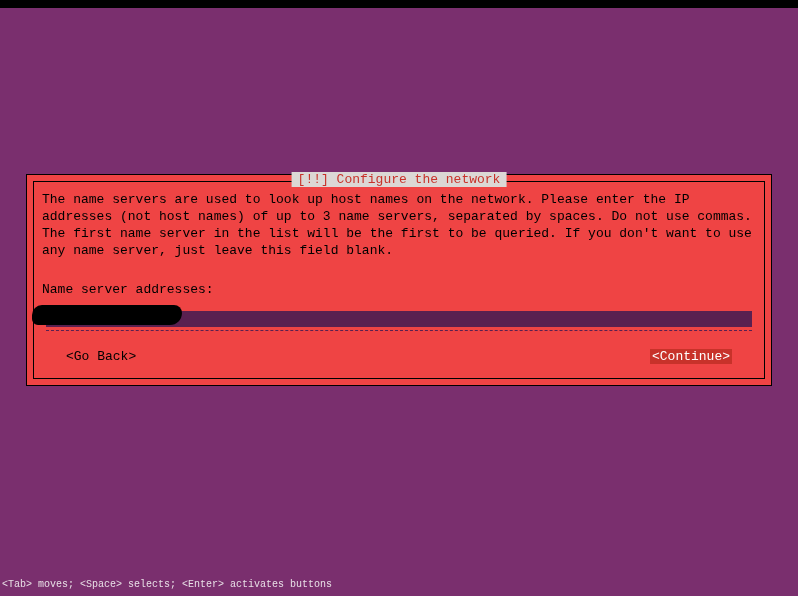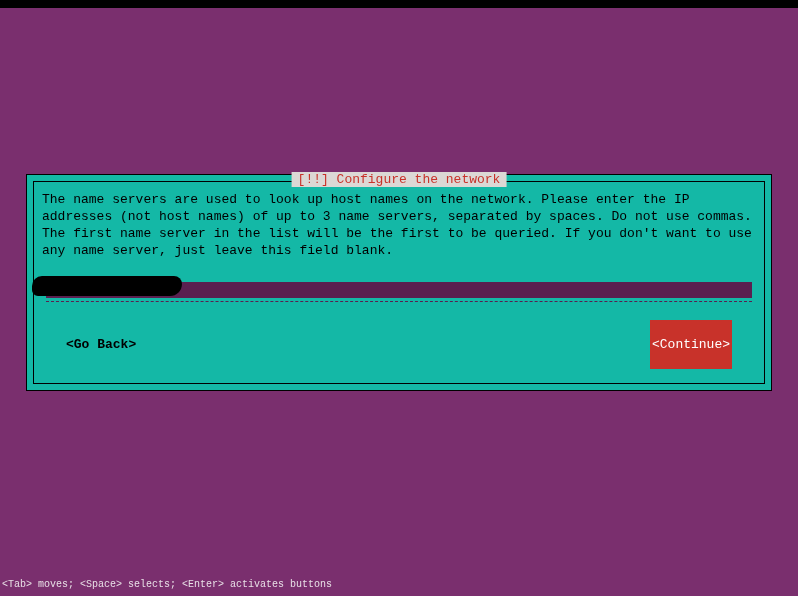--- a/index.html
+++ b/index.html
@@ -19,21 +19,21 @@
     .top-bar {
       width: 100%;
       height: 8px;
       background: #000;
     }
     .dialog {
       position: absolute;
       left: 26px;
       top: 174px;
       width: 746px;
-      background: #14b8a6;
+      background: #ef4444;
       border: 1px solid #000;
     }
     .dialog-inner {
       border: 1px solid #000;
       margin: 6px;
       padding: 10px 8px 10px 8px;
       position: relative;
     }
     .dialog-title {
       position: absolute;
@@ -100,45 +100,45 @@
     .btn {
       font-family: inherit;
       font-size: inherit;
       border: none;
       background: transparent;
       cursor: pointer;
       padding: 0;
     }
     .btn-back {
       color: #000;
-      font-weight: bold;
     }
     .btn-continue {
       background: #c8322a;
       color: #fff;
-      padding: 17px 2px;
+      padding: 0 2px;
       text-align: right;
     }
     .footer {
       position: absolute;
       left: 2px;
       bottom: 6px;
       color: #e8e0e6;
       font-size: 10px;
     }
   </style>
 </head>
 <body>
 
 <div class="top-bar"></div>
 
 <div class="dialog">
   <div class="dialog-inner">
     <div class="dialog-title">[!!] Configure the network</div>
     <div class="body-text">The name servers are used to look up host names on the network. Please enter the IP addresses (not host names) of up to 3 name servers, separated by spaces. Do not use commas. The first name server in the list will be the first to be queried. If you don't want to use any name server, just leave this field blank.</div>
+    <div class="field-label">Name server addresses:</div>
     <div class="input-row">
       <div class="redaction"></div>
       <input type="text" class="input-field" value="" style="">
       <div class="input-underline"></div>
     </div>
     <div class="button-row">
       <button class="btn btn-back">&lt;Go Back&gt;</button>
       <button class="btn btn-continue">&lt;Continue&gt;</button>
     </div>
   </div>

